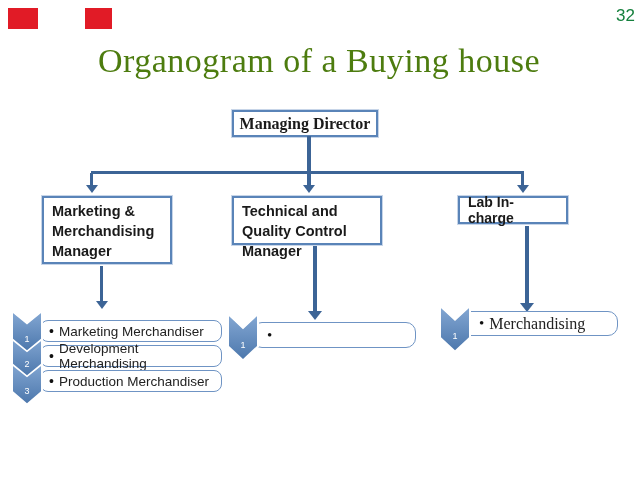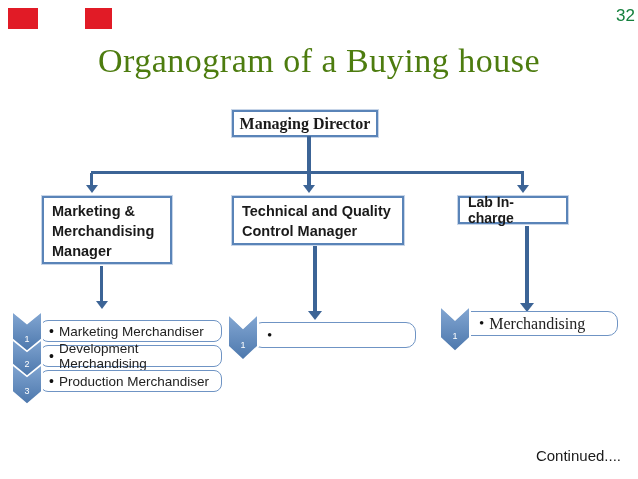--- a/index.html
+++ b/index.html
@@ -22,21 +22,21 @@
 
   
   .obox{
     position:absolute;box-sizing:border-box;background:#fff;
     border:2px solid #5a84b8;box-shadow:0 0 0 1px #c7d5e8;font-weight:bold;
   }
   .md-box{left:232px;top:110px;width:146px;height:27px;
     display:flex;align-items:center;justify-content:center;
     font-family:"Liberation Serif","DejaVu Serif",serif;font-size:16px;}
   .mg-box{left:42px;top:196px;width:130px;height:68px;padding:3px 8px;font-size:14.5px;line-height:20px;}
-  .tq-box{left:232px;top:196px;width:172px;height:49px;padding:3px 8px;font-size:14.5px;line-height:20px;}
+  .tq-box{left:232px;top:196px;width:150px;height:49px;padding:3px 8px;font-size:14.5px;line-height:20px;}
   .lab-box{left:458px;top:196px;width:110px;height:28px;display:flex;align-items:center;padding:9px 8px;font-size:14px;}
 
   
   .cline{position:absolute;background:#3c6496;}
   .arrow-head{position:absolute;width:0;height:0;border-left:6px solid transparent;border-right:6px solid transparent;border-top:8px solid #3c6496;}
   .arrow-head.big{border-left-width:7px;border-right-width:7px;border-top-width:9px;}
 
   
   .lrect{
     position:absolute;box-sizing:border-box;background:#fff;
@@ -132,15 +132,14 @@
 
   <div class="lrect serif-item" style="left:461px;top:311px;width:157px;height:25px;padding-left:17px;">
     <span class="bullet">•</span>
     <span>Merchandising</span>
   </div>
   <div class="chev" style="left:439px;top:306px;width:32px;height:47px;z-index:4;">
     <div class="chev-in"></div>
     <div class="chev-num">1</div>
   </div>
 
-  <div class="continued">Continued....</div>
 
 </div>
 
 </body></html>

